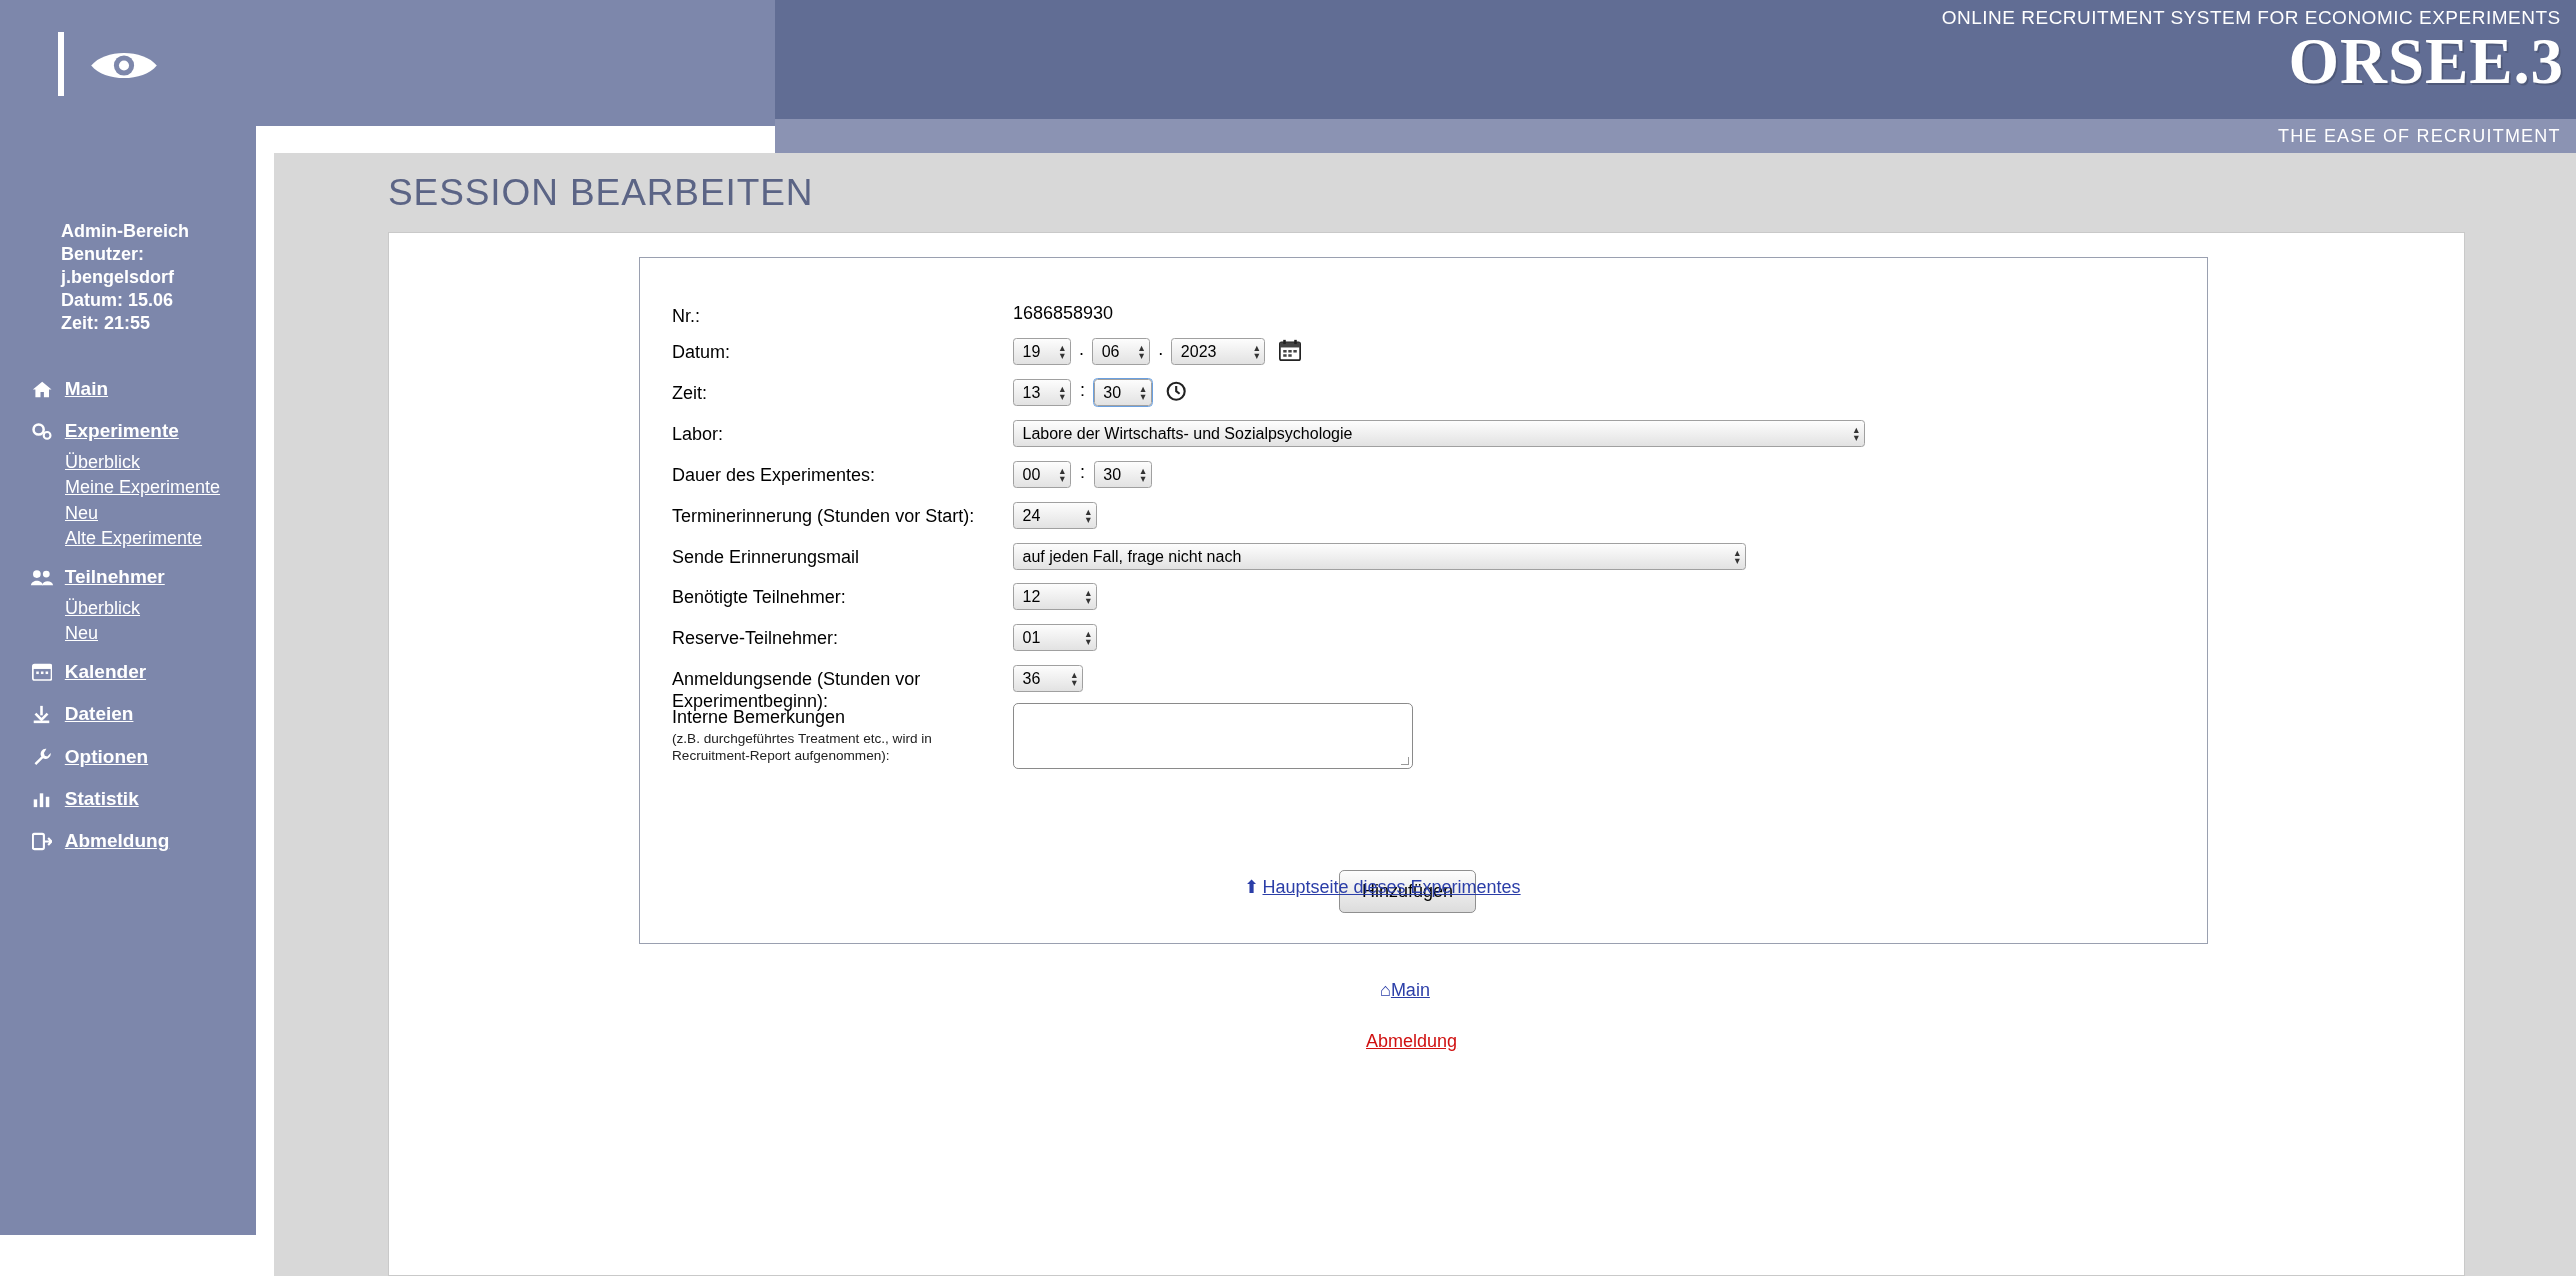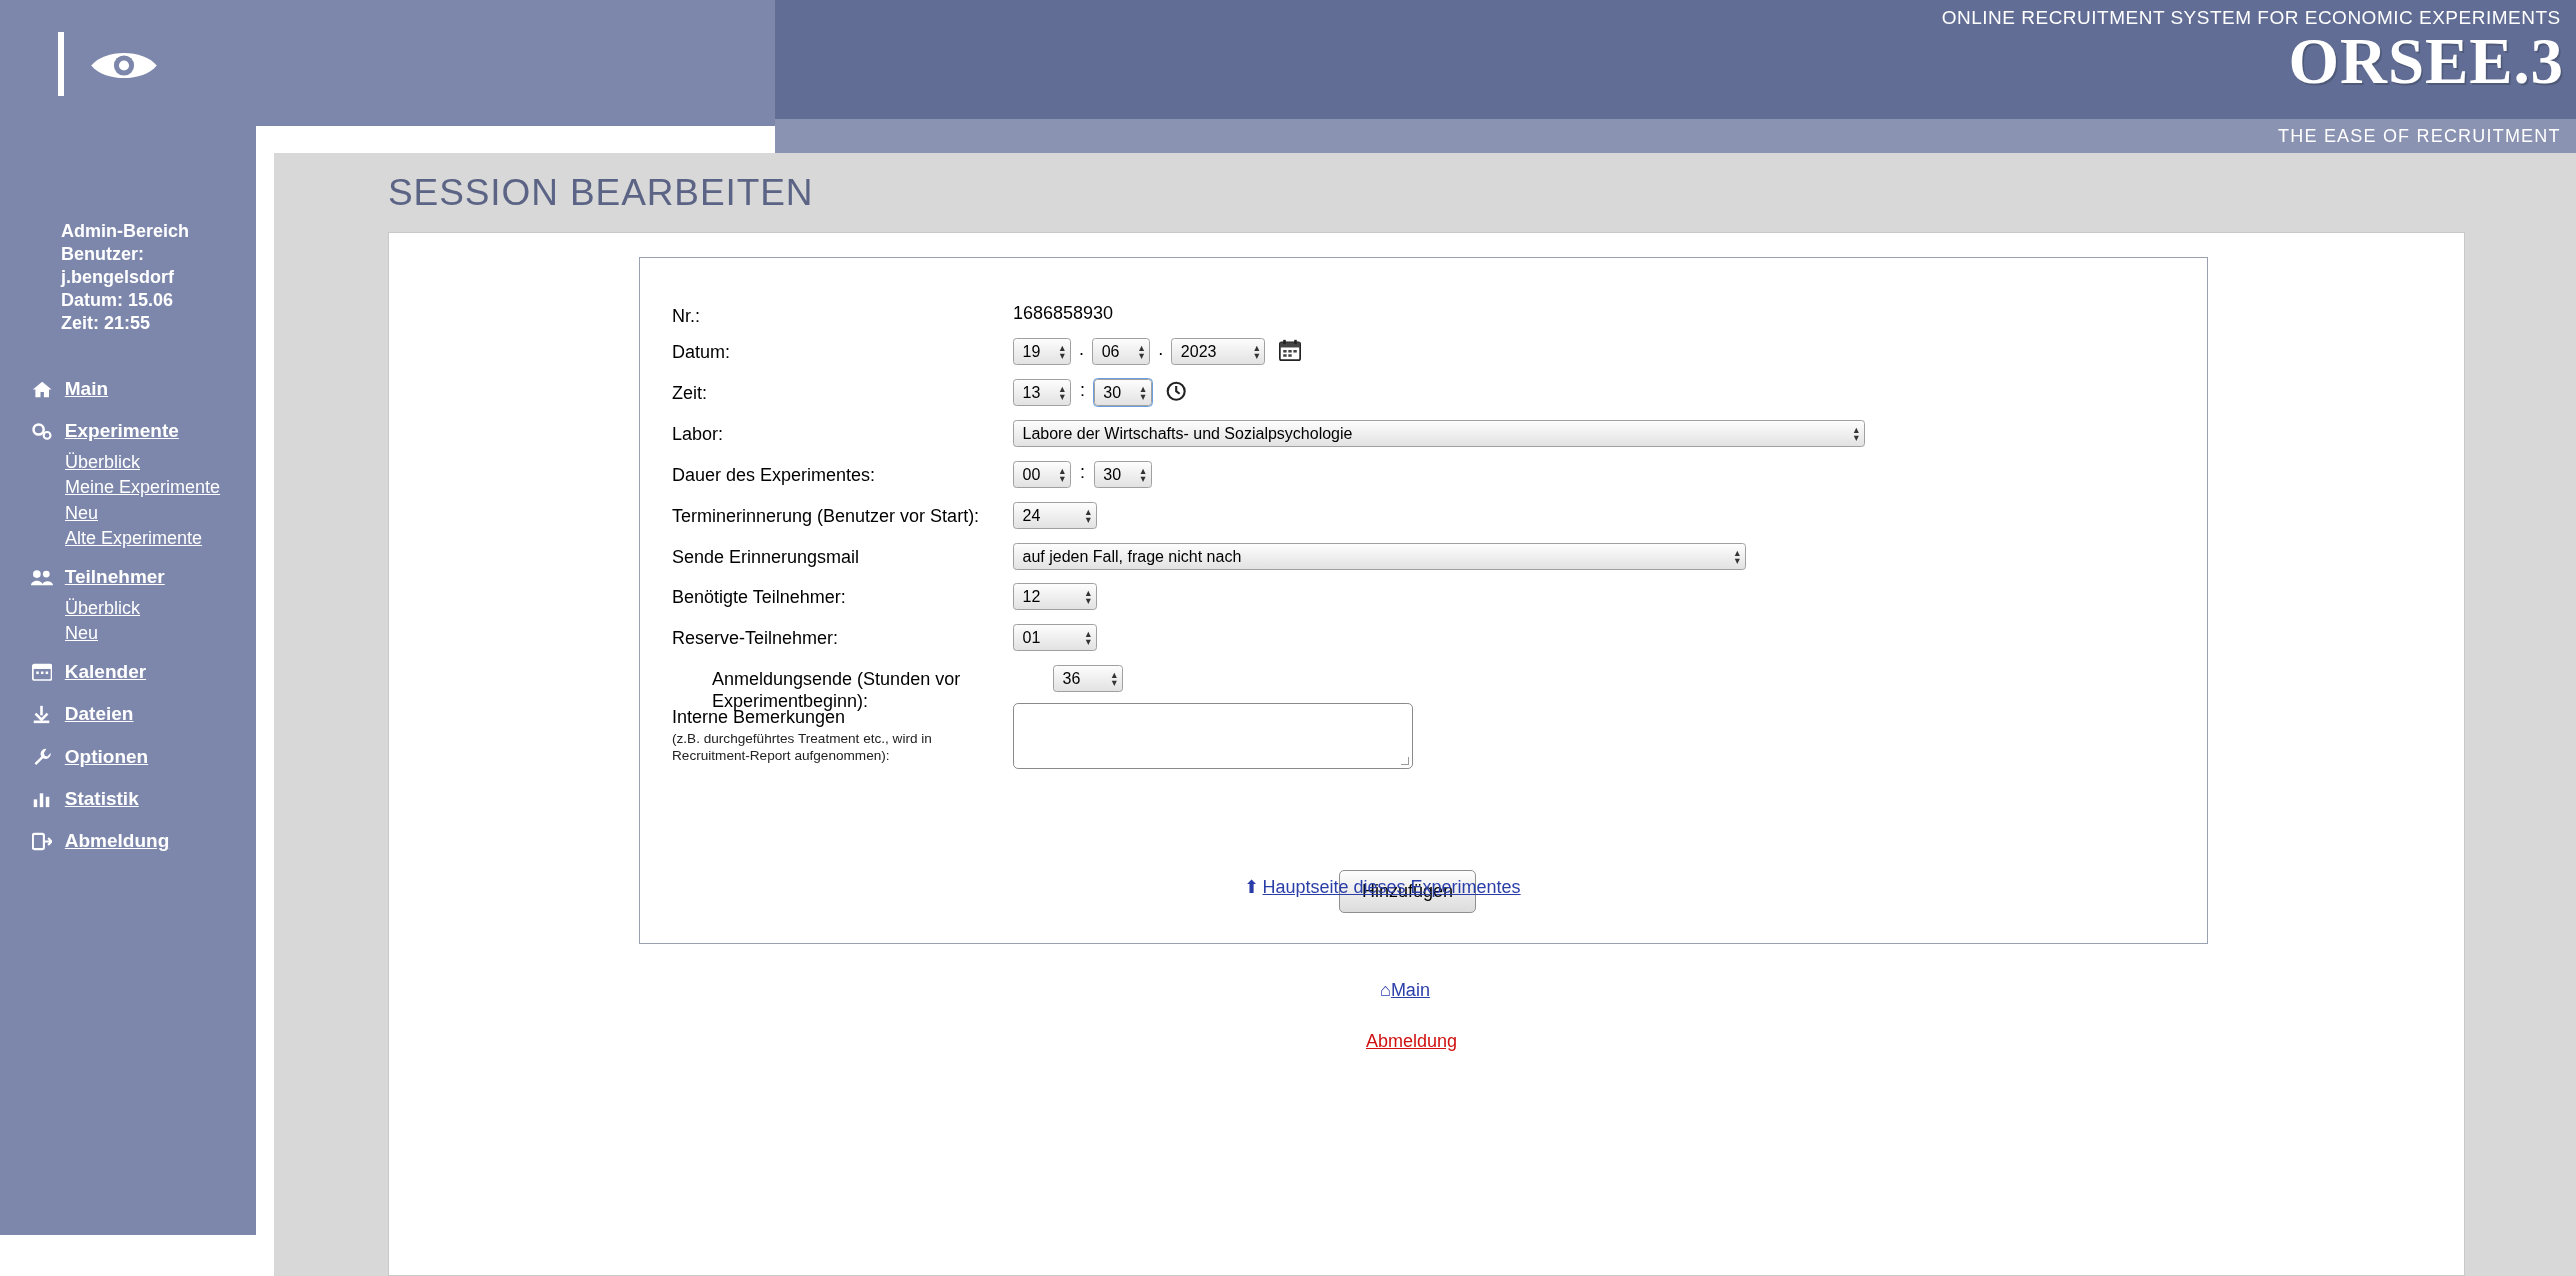--- a/index.html
+++ b/index.html
@@ -543,21 +543,21 @@
         </span>
         <span class="colon">:</span>
         <span class="sel small">
           <span>30</span>
           <span class="arrows caret-pair"></span>
         </span>
       </div>
     </div>
 
     <div class="row" style="top: 244px;">
-      <div class="label" style="width: 341px;">Terminerinnerung (Benutzer vor Start):</div>
+      <div class="label" style="width: 341px;">Terminerinnerung (Stunden vor Start):</div>
       <div class="field">
         <span class="sel num">
           <span>24</span>
           <span class="arrows caret-pair"></span>
         </span>
       </div>
     </div>
 
     <div class="row" style="top: 285px;">
       <div class="label">Sende Erinnerungsmail</div>
@@ -583,21 +583,21 @@
       <div class="label">Reserve-Teilnehmer:</div>
       <div class="field">
         <span class="sel num">
           <span>01</span>
           <span class="arrows caret-pair"></span>
         </span>
       </div>
     </div>
 
     <div class="row" style="top: 407px;">
-      <div class="label" style="width: 341px; margin-left: 40px;">Anmeldungsende (Stunden vor Experimentbeginn):</div>
+      <div class="label" style="width: 341px;">Anmeldungsende (Stunden vor Experimentbeginn):</div>
       <div class="field">
         <span class="sel num2">
           <span>36</span>
           <span class="arrows caret-pair"></span>
         </span>
       </div>
     </div>
 
     <div class="row" style="top: 445px;">
       <div class="label" style="width: 341px;">

